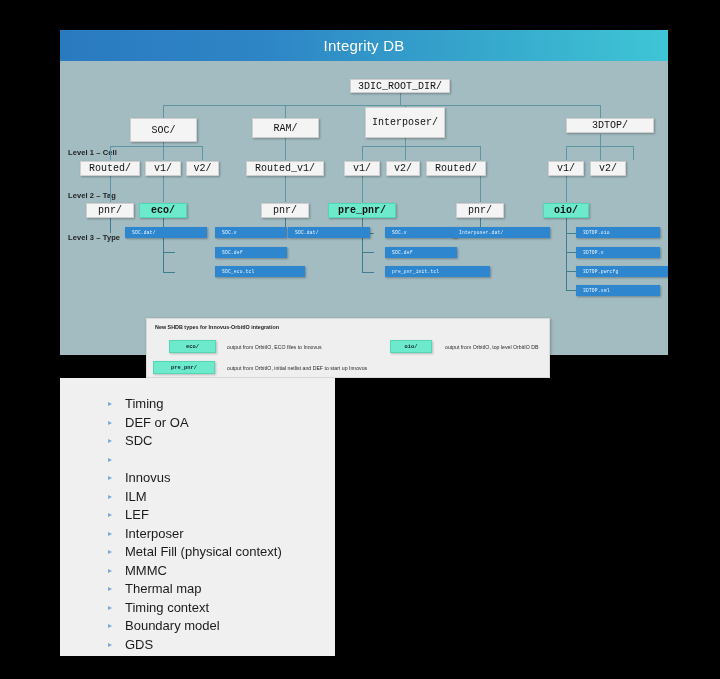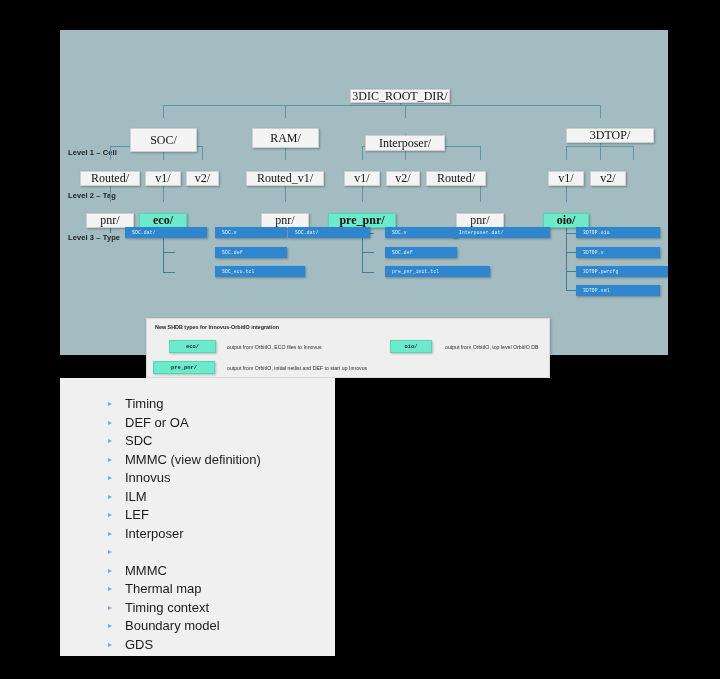--- a/index.html
+++ b/index.html
@@ -33,26 +33,25 @@
   .lvl-label {
     position: absolute; font-size: 7.5px; font-weight: bold; color: #1d1d1d;
     white-space: nowrap; letter-spacing: .1px;
   }
 
   
   .node {
     position: absolute;
     background: #f4f4f4;
     border: 1px solid #cfcfcf;
-    font-family: Liberation Serif, serif;
-    font-size: 12px; color: #111;
+    font-family: Liberation Mono, monospace;
+    font-size: 10px; color: #111;
     display: flex; align-items: center; justify-content: center;
     box-shadow: 1px 1px 2px rgba(0,0,0,.28);
     white-space: nowrap;
-    margin-top: 10px;
   }
   .node.green { background: #6ceacb; border-color: #51d7b4; font-weight: bold; }
 
   
   .file {
     position: absolute;
     background: #2e86ce;
     border: none;
     font-family: "Liberation Mono", "DejaVu Sans Mono", monospace;
     font-size: 4.6px; color: #eef6ff; letter-spacing: .2px;
@@ -113,20 +112,21 @@
   #bullets li .bl-text { margin-left: 17px; }
   #bullets { padding-top: 17px; }
 </style>
 </head>
 <body>
 
 <div id="root">
 
   <div id="slide">
 
+    <div id="slide-title">Integrity DB</div>
 
     <div id="canvas">
 
       <div class="lvl-label" style="left:8px; top:87px;">Level 1 – Cell</div>
       <div class="lvl-label" style="left:8px; top:130px;">Level 2 – Tag</div>
       <div class="lvl-label" style="left:8px; top:172px;">Level 3 – Type</div>
 
       <div class="ln v" style="left:340px; top:31px; height:13px;"></div>
       <div class="ln h" style="left:103px; top:44px; width:437px;"></div>
       <div class="ln v" style="left:103px; top:44px; height:13px;"></div>
@@ -181,21 +181,21 @@
       <div class="ln v b" style="left:506px; top:157px; height:73px;"></div>
       <div class="ln h b" style="left:506px; top:172px; width:12px;"></div>
       <div class="ln h b" style="left:506px; top:191px; width:12px;"></div>
       <div class="ln h b" style="left:506px; top:210px; width:12px;"></div>
       <div class="ln h b" style="left:506px; top:229px; width:12px;"></div>
 
       <div class="node" style="left:290px; top:18px; width:100px; height:14px;">3DIC_ROOT_DIR/</div>
 
       <div class="node" style="left:70px;  top:57px; width:67px; height:24px;">SOC/</div>
       <div class="node" style="left:192px; top:57px; width:67px; height:20px;">RAM/</div>
-      <div class="node" style="left:305px; top:64px; width:80px; height:16px;">Interposer/</div>
+      <div class="node" style="left:305px; top:46px; width:80px; height:31px;">Interposer/</div>
       <div class="node" style="left:506px; top:57px; width:88px; height:15px;">3DTOP/</div>
 
       <div class="node" style="left:20px;  top:100px; width:60px; height:15px;">Routed/</div>
       <div class="node" style="left:85px;  top:100px; width:36px; height:15px;">v1/</div>
       <div class="node" style="left:126px; top:100px; width:33px; height:15px;">v2/</div>
       <div class="node" style="left:186px; top:100px; width:78px; height:15px;">Routed_v1/</div>
       <div class="node" style="left:284px; top:100px; width:36px; height:15px;">v1/</div>
       <div class="node" style="left:326px; top:100px; width:34px; height:15px;">v2/</div>
       <div class="node" style="left:366px; top:100px; width:60px; height:15px;">Routed/</div>
       <div class="node" style="left:488px; top:100px; width:36px; height:15px;">v1/</div>
@@ -251,40 +251,40 @@
         <li>
           <span class="bl-mark">▸</span>
           <span class="bl-text">DEF or OA</span>
         </li>
         <li>
           <span class="bl-mark">▸</span>
           <span class="bl-text">SDC</span>
         </li>
         <li>
           <span class="bl-mark">▸</span>
-          <span class="bl-text">MMMC (view definition)</span>
         </li>
         <li>
           <span class="bl-mark">▸</span>
           <span class="bl-text">Innovus</span>
         </li>
         <li>
           <span class="bl-mark">▸</span>
           <span class="bl-text">ILM</span>
         </li>
         <li>
           <span class="bl-mark">▸</span>
           <span class="bl-text">LEF</span>
         </li>
         <li>
           <span class="bl-mark">▸</span>
           <span class="bl-text">Interposer</span>
         </li>
         <li>
           <span class="bl-mark">▸</span>
+          <span class="bl-text">Metal Fill (physical context)</span>
         </li>
         <li>
           <span class="bl-mark">▸</span>
           <span class="bl-text">MMMC</span>
         </li>
         <li>
           <span class="bl-mark">▸</span>
           <span class="bl-text">Thermal map</span>
         </li>
         <li>

